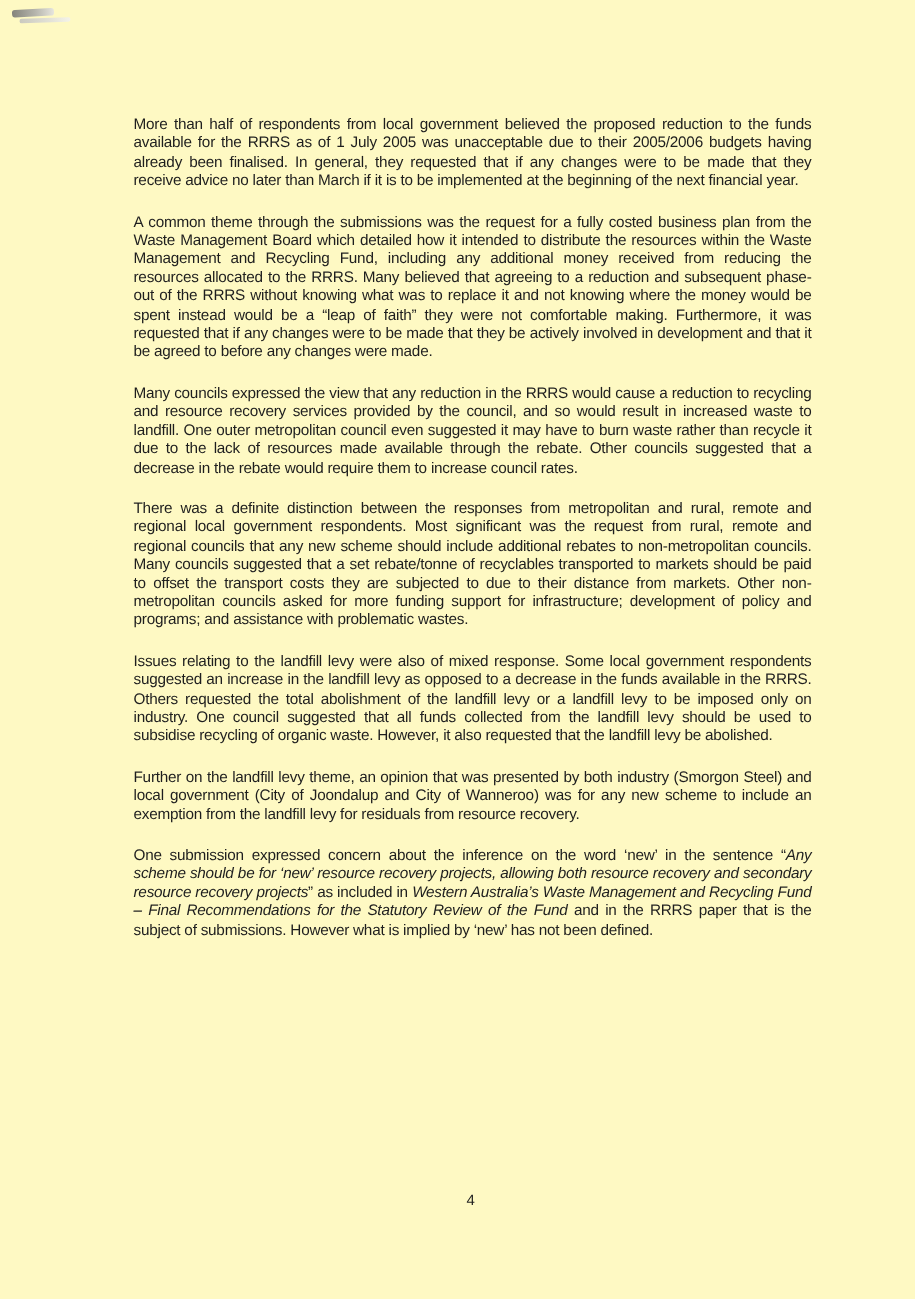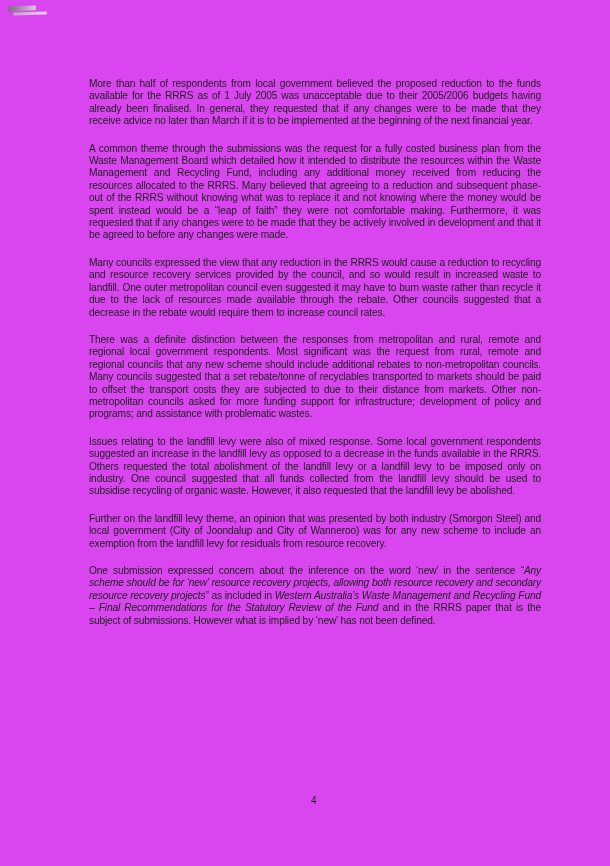--- a/index.html
+++ b/index.html
@@ -55,21 +55,21 @@
     left: 311px;
     top: 795px;
     color: #1e1e1e;
     font-size: 10px;
     line-height: 12px;
   }
 </style>
 </head>
 <body>
 
-<div class="page" style="background: #d946ef;">
+<div class="page" style="background: #fef9c3;">
   <div class="smudge s1"></div>
   <div class="smudge s2"></div>
   <main class="content" style="color: rgb(30, 30, 30);">
       <p><span>More than half of respondents from local government believed the proposed reduction to the funds available for the RRRS as of 1 July 2005 was unacceptable due to their 2005/2006 budgets having already been finalised. In general, they requested that if any changes were to be made that they receive advice no later than March if it is to be implemented at the beginning of the next financial year.</span></p>
       <p><span>A common theme through the submissions was the request for a fully costed business plan from the Waste Management Board which detailed how it intended to distribute the resources within the Waste Management and Recycling Fund, including any additional money received from reducing the resources allocated to the RRRS.  Many believed that agreeing to a reduction and subsequent phase-out of the RRRS without knowing what was to replace it and not knowing where the money would be spent instead would be a “leap of faith” they were not comfortable making.  Furthermore, it was requested that if any changes were to be made that they be actively involved in development and that it be agreed to before any changes were made.</span></p>
       <p><span>Many councils expressed the view that any reduction in the RRRS would cause a reduction to recycling and resource recovery services provided by the council, and so would result in increased waste to landfill. One outer metropolitan council even suggested it may have to burn waste rather than recycle it due to the lack of resources made available through the rebate. Other councils suggested that a decrease in the rebate would require them to increase council rates.</span></p>
       <p><span>There was a definite distinction between the responses from metropolitan and rural, remote and regional local government respondents. Most significant was the request from rural, remote and regional councils that any new scheme should include additional rebates to non-metropolitan councils. Many councils suggested that a set rebate/tonne of recyclables transported to markets should be paid to offset the transport costs they are subjected to due to their distance from markets. Other non-metropolitan councils asked for more funding support for infrastructure; development of policy and programs; and assistance with problematic wastes.</span></p>
       <p><span>Issues relating to the landfill levy were also of mixed response. Some local government respondents suggested an increase in the landfill levy as opposed to a decrease in the funds available in the RRRS. Others requested the total abolishment of the landfill levy or a landfill levy to be imposed only on industry. One council suggested that all funds collected from the landfill levy should be used to subsidise recycling of organic waste. However, it also requested that the landfill levy be abolished.</span></p>
       <p><span>Further on the landfill levy theme, an opinion that was presented by both industry (Smorgon Steel) and local government (City of Joondalup and City of Wanneroo) was for any new scheme to include an exemption from the landfill levy for residuals from resource recovery.</span></p>
       <p><span>One submission expressed concern about the inference on the word ‘new’ in the sentence “</span><span class="it">Any scheme should be for ‘new’ resource recovery projects, allowing both resource recovery and secondary resource recovery projects</span><span>” as included in </span><span class="it">Western Australia’s Waste Management and Recycling Fund – Final Recommendations for the Statutory Review of the Fund</span><span> and in the RRRS paper that is the subject of submissions.  However what is implied by ‘new’ has not been defined.</span></p>

